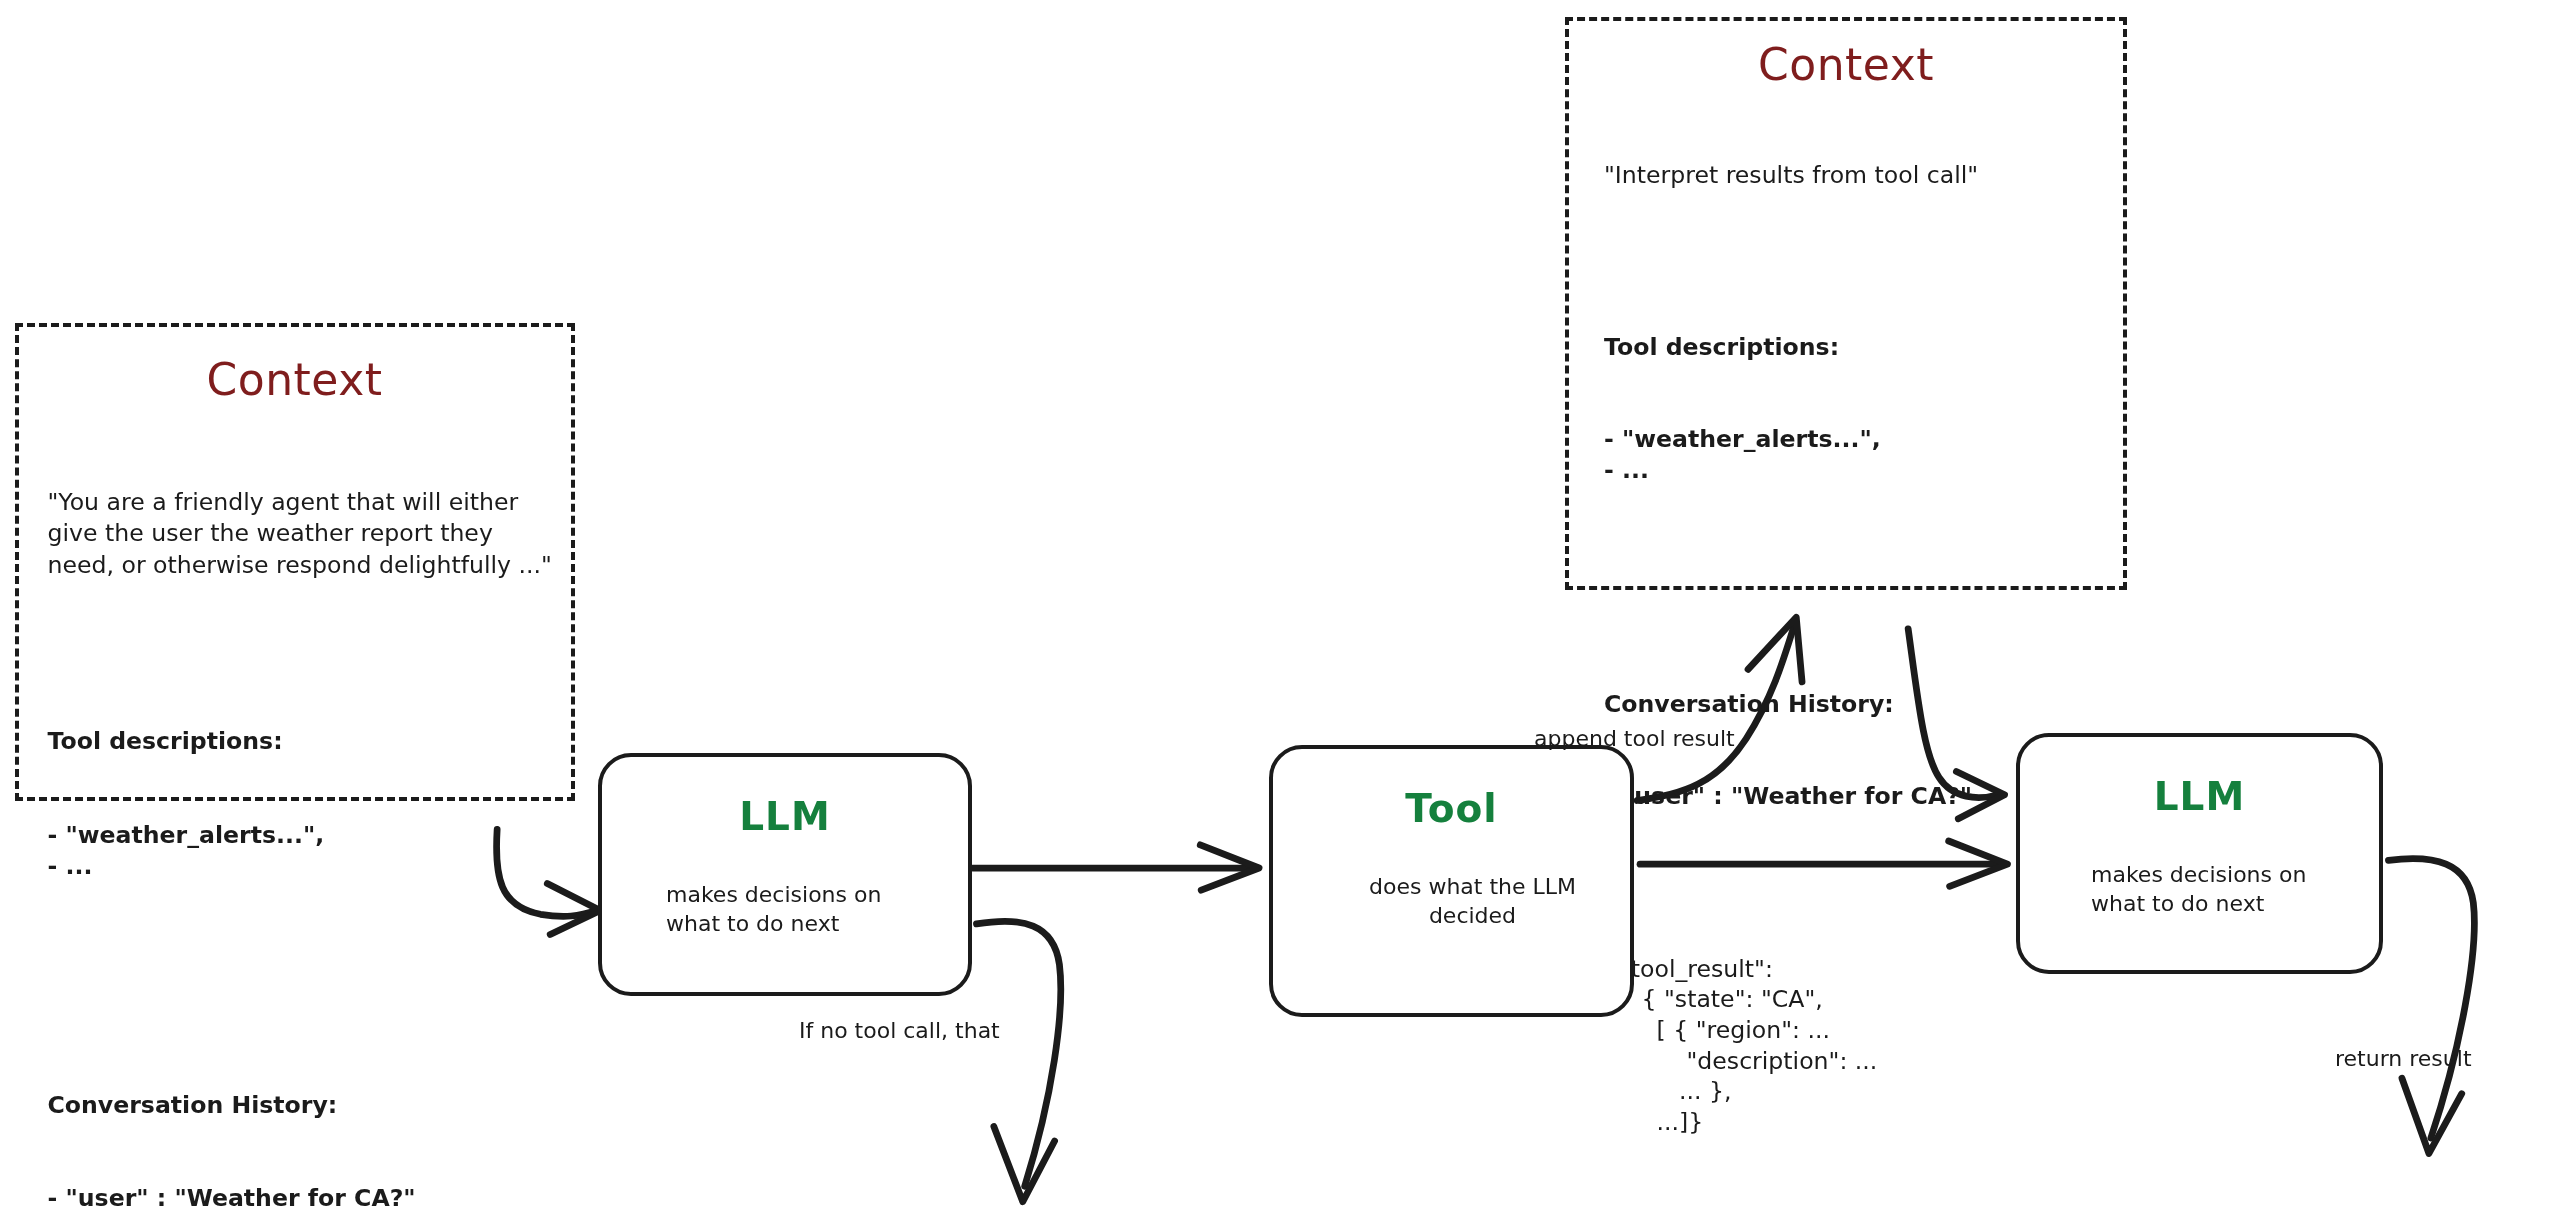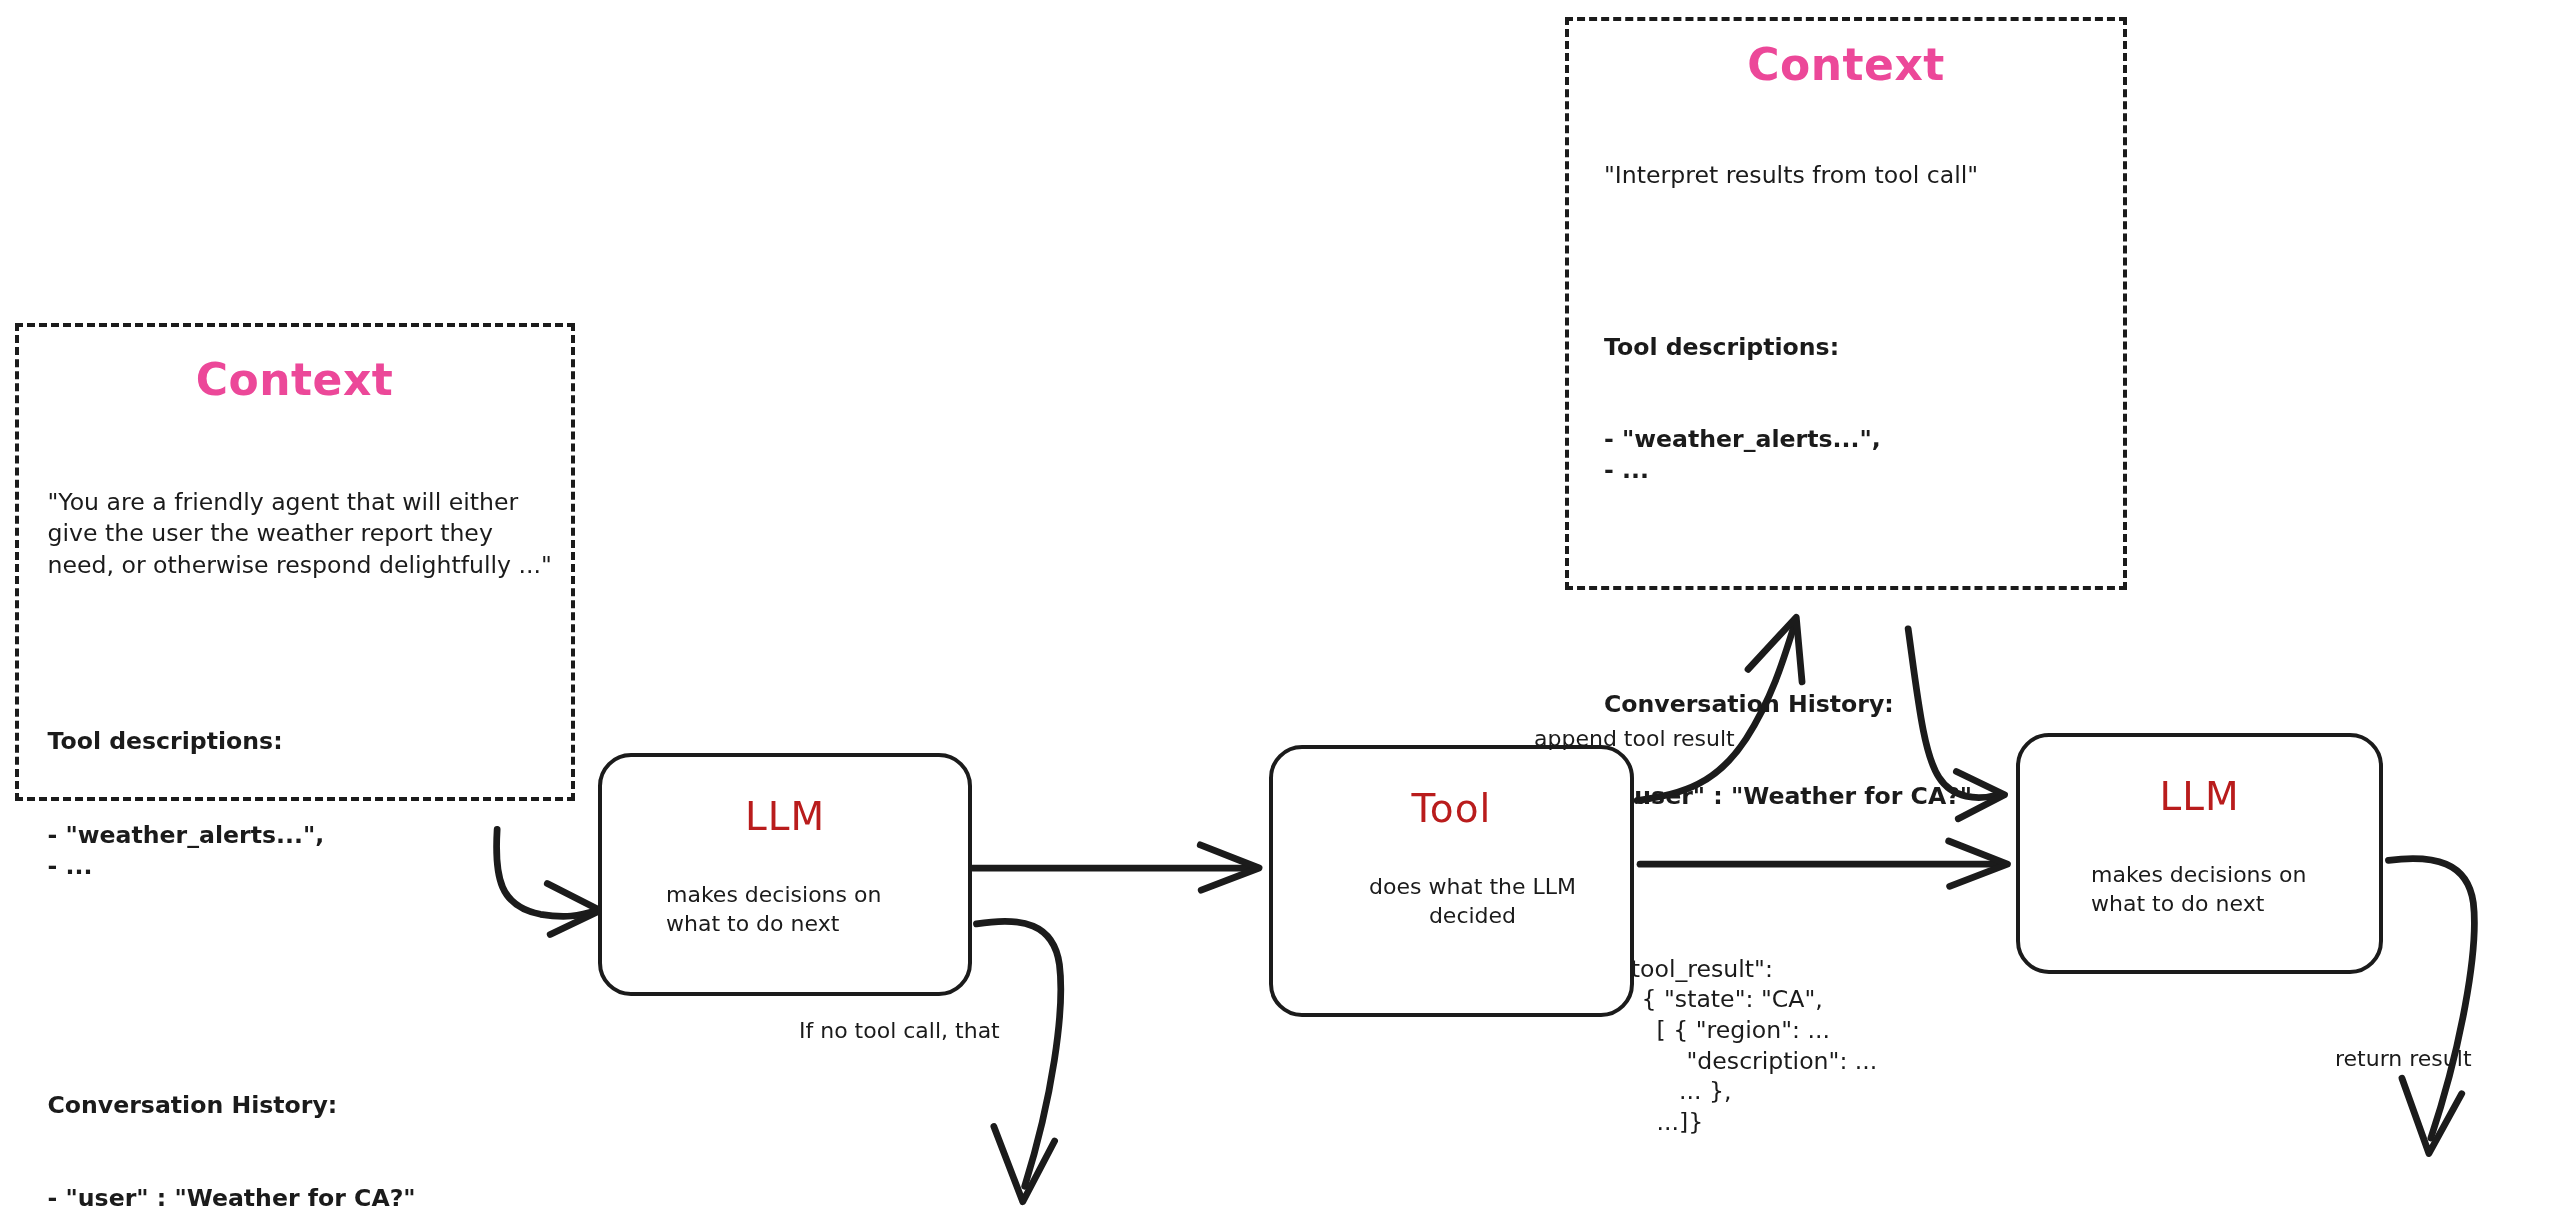--- a/index.html
+++ b/index.html
@@ -26,23 +26,23 @@
   }
   #ctx-left  { left: 14.5px;   top: 323px; width: 560px;  height: 478px; }
   #ctx-right { left: 1565px; top: 17.4px;  width: 562px;  height: 573px; }
 
   .ctx-title {
     position: absolute;
     left: 0;
     width: 100%;
     text-align: center;
     font-size: 44px;
-    font-weight: 700;
+    font-weight: 400;
     letter-spacing: 0.5px;
-    color: #ec4899;
+    color: #7f1d1d;
   }
   #ctx-left .ctx-title  { top: 27px; }
   #ctx-right .ctx-title { top: 17.4px; }
 
   .ctx-body {
     position: absolute;
     left: 29px;
     right: 17.4px;
     font-size: 23.6px;
     line-height: 1.32;
@@ -70,23 +70,23 @@
   }
   #node-llm1 { left: 598px;  top: 753px; width: 374px; height: 243px; }
   #node-tool { left: 1269px; top: 745px; width: 365px; height: 272px; }
   #node-llm2 { left: 2016px; top: 733px; width: 367px; height: 241px; }
 
   .node-title {
     position: absolute;
     left: 0; width: 100%;
     top: 37px;
     font-size: 39px;
-    font-weight: 400;
+    font-weight: 700;
     letter-spacing: 1px;
-    color: #b91c1c;
+    color: #15803d;
   }
   .node-sub {
     position: absolute;
     left: 0; width: 100%;
     top: 123px;
     font-size: 22px;
     line-height: 1.34;
     color: #1b1b1b;
     white-space: pre-line;
   }

